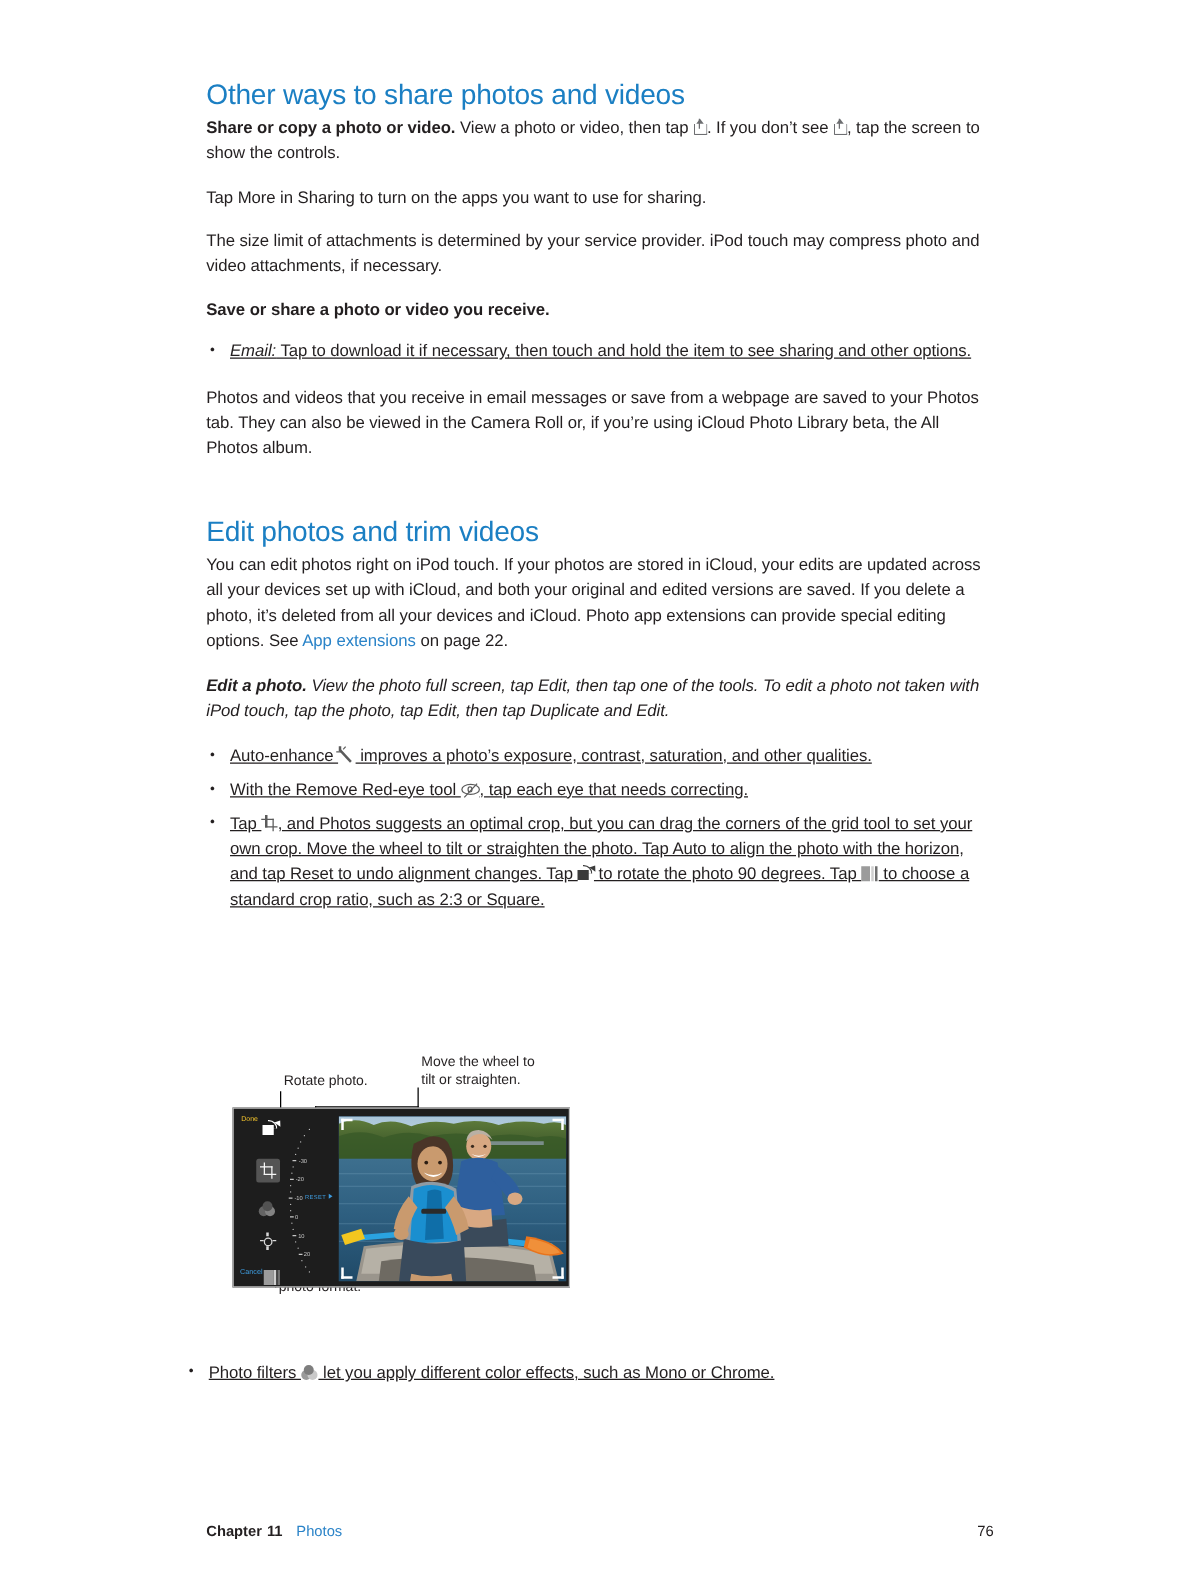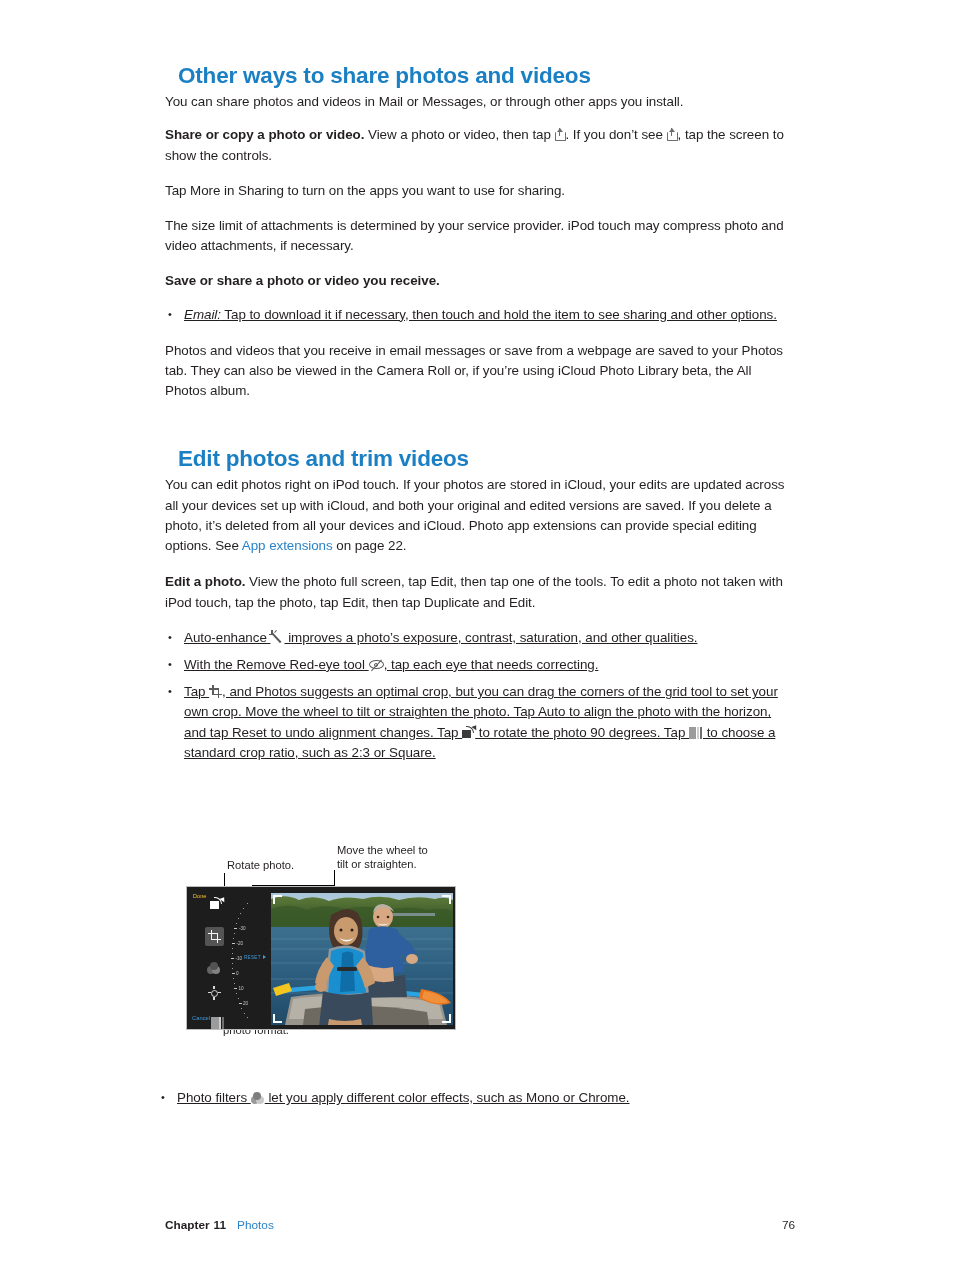--- a/index.html
+++ b/index.html
@@ -11,22 +11,22 @@
     color: #231f20;
     position: relative;
     overflow: hidden;
   }
   .page { position:absolute; left:0; top:0; width:954px; height:1265px; }
   .content { position:absolute; left:165px; top:62px; width:630px; }
 
   h2.section-title {
     color: #1b7fc3;
     font-size: 22.5px;
-    font-weight: 700;
-    margin: 0 0 2px 13px;
+    font-weight: 400;
+    margin: 0 0 2px 0;
     letter-spacing: -0.2px;
     line-height: 1.25;
   }
   h2.section-title.second { margin-top: 0; }
 
   p.body {
     font-size: 13.4px;
     line-height: 20.2px;
     margin: 0 0 15px 0;
     color: #231f20;
@@ -221,21 +221,20 @@
   .footer .pageno { position:absolute; right:0px; top:0px; font-size:11.8px; color:#231f20; }
 </style>
 </head>
 <body>
 
 <div class="page">
 
   <div class="content">
 
     <h2 class="section-title">Other ways to share photos and videos</h2>
-    <p class="body after-head tight">You can share photos and videos in Mail or Messages, or through other apps you install.</p>
 
     <p class="body">
       <b class="lead">Share or copy a photo or video.</b><span> View a photo or video, then tap </span><span class="icn icn-share"><span class="bx"></span><span class="shaft"></span><span class="head"></span></span><span>. If you don’t see </span><span class="icn icn-share"><span class="bx"></span><span class="shaft"></span><span class="head"></span></span><span>, tap the screen to show the controls.</span>
     </p>
 
     <p class="body">Tap More in Sharing to turn on the apps you want to use for sharing.</p>
     <p class="body">The size limit of attachments is determined by your service provider. iPod touch may compress photo and video attachments, if necessary.</p>
 
 
     <p class="body tight">
@@ -246,21 +245,21 @@
       <li><i class="em">Email:</i><span> Tap to download it if necessary, then touch and hold the item to see sharing and other options.</span></li>
     </ul>
 
     <p class="body" style="margin-top:16px;">Photos and videos that you receive in email messages or save from a webpage are saved to your Photos tab. They can also be viewed in the Camera Roll or, if you’re using iCloud Photo Library beta, the All Photos album.</p>
 
     <h2 class="section-title second" style="margin-top:44px;">Edit photos and trim videos</h2>
     <p class="body after-head tight">
       <span>You can edit photos right on iPod touch. If your photos are stored in iCloud, your edits are updated across all your devices set up with iCloud, and both your original and edited versions are saved. If you delete a photo, it’s deleted from all your devices and iCloud. Photo app extensions can provide special editing options. See </span><a class="link" href="#">App extensions</a><span> on page 22.</span>
     </p>
 
-    <p class="body" style="margin-top:16px;">
+    <p class="body" style="margin-top:16px;font-style:italic;">
       <b class="lead">Edit a photo.</b><span> View the photo full screen, tap Edit, then tap one of the tools. To edit a photo not taken with iPod touch, tap the photo, tap Edit, then tap Duplicate and Edit.</span>
     </p>
 
     <ul class="bullets">
       <li><span>Auto-enhance </span><span class="icn icn-wand"><span class="stick"></span><span class="sp s1"></span><span class="sp s2"></span><span class="sp s3"></span></span><span> improves a photo’s exposure, contrast, saturation, and other qualities.</span></li>
       <li><span>With the Remove Red-eye tool </span><span class="icn icn-redeye"><span class="eye"></span><span class="pup"></span><span class="slash"></span></span><span>, tap each eye that needs correcting.</span></li>
       <li><span>Tap </span><span class="icn icn-crop"><span class="l1"></span><span class="l2"></span><span class="l3"></span><span class="l4"></span></span><span>, and Photos suggests an optimal crop, but you can drag the corners of the grid tool to set your own crop. Move the wheel to tilt or straighten the photo. Tap Auto to align the photo with the horizon, and tap Reset to undo alignment changes. Tap </span><span class="icn icn-rotate"><span class="sq"></span><span class="arc"></span><span class="tip"></span></span><span> to rotate the photo 90 degrees. Tap </span><span class="icn icn-ratio"><span class="a"></span><span class="b"></span><span class="c"></span></span><span> to choose a standard crop ratio, such as 2:3 or Square.</span></li>
     </ul>
 
   </div>
@@ -435,21 +434,21 @@
           </span>
         <span class="corner c-br">
             <i class="h"></i>
             <i class="v"></i>
           </span>
       </div>
 
     </div>
   </div>
 
-  <div style="position:absolute; left:158px; top:1088px; width:630px;">
+  <div style="position:absolute; left:148px; top:1088px; width:630px;">
     <ul class="bullets">
       <li><span>Photo filters </span><span class="icn icn-filters"><span class="c1"></span><span class="c2"></span><span class="c3"></span></span><span> let you apply different color effects, such as Mono or Chrome.</span></li>
     </ul>
   </div>
 
   <div class="footer">
     <span class="chap">Chapter</span><span class="chapnum">11</span><span class="photos">Photos</span>
     <span class="pageno">76</span>
   </div>
 

